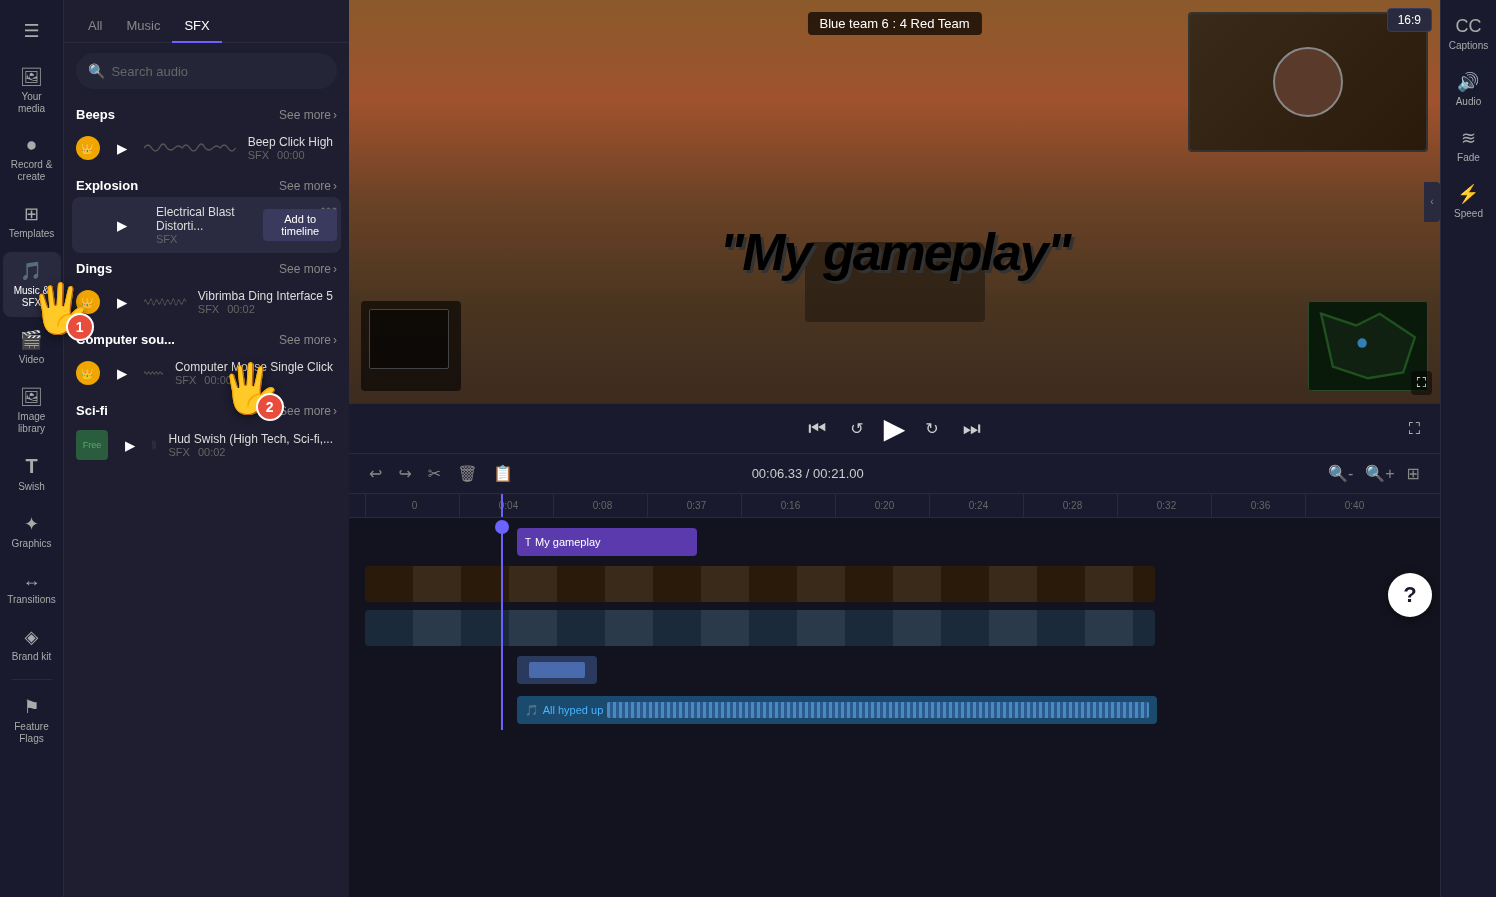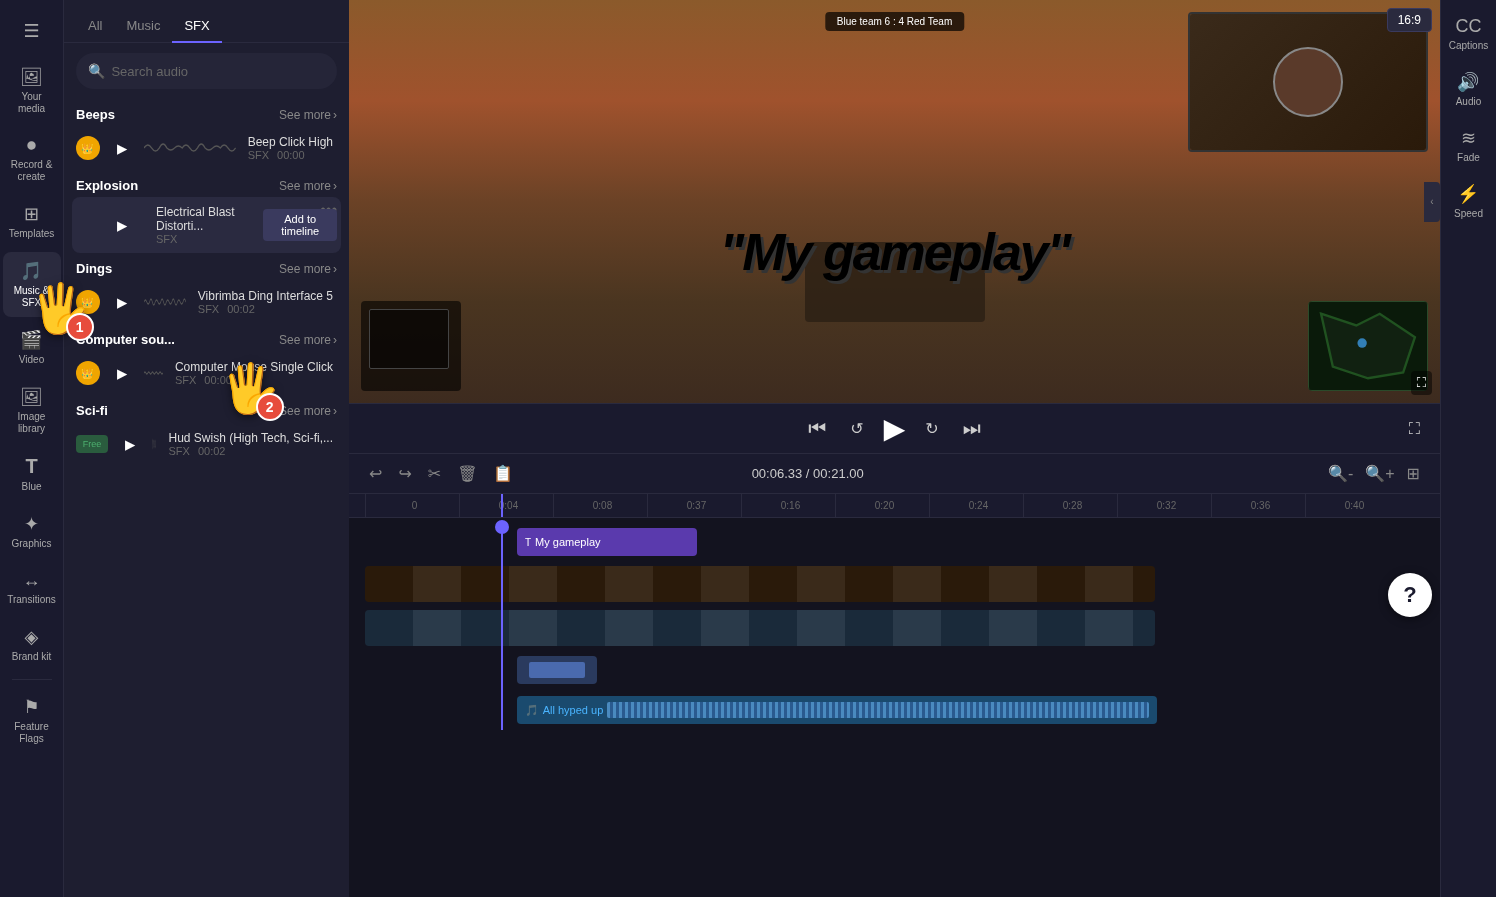--- a/index.html
+++ b/index.html
@@ -105,21 +105,21 @@
       border-radius: 50%;
       background: #f0a500;
       display: flex; align-items: center; justify-content: center;
       font-size: 10px; flex-shrink: 0;
     }
     .audio-item .badge.free {
       background: #2a5c3e;
       color: #4caf6e;
       font-size: 9px;
       border-radius: 4px;
-      width: 32px; height: 18px;
+      width: 32px; height: 30px;
     }
     .play-btn {
       width: 28px; height: 28px;
       background: none;
       border: none;
       color: #fff;
       cursor: pointer;
       display: flex; align-items: center; justify-content: center;
       flex-shrink: 0;
     }
@@ -219,21 +219,21 @@
       letter-spacing: -2px;
     }
     .scoreboard {
       position: absolute;
       top: 12px;
       left: 50%;
       transform: translateX(-50%);
       background: rgba(0,0,0,0.7);
       padding: 4px 12px;
       border-radius: 4px;
-      font-size: 10px;
+      font-size: 13px;
       color: #fff;
     }
     .pip-camera {
       position: absolute;
       top: 12px;
       right: 12px;
       width: 240px;
       height: 140px;
       background: linear-gradient(135deg, #2a1a0a, #3a2a1a);
       border-radius: 4px;
@@ -618,21 +618,21 @@
   <div class="nav-item">
     <div class="nav-icon">🎬</div>
     <div class="nav-label">Video</div>
   </div>
   <div class="nav-item">
     <div class="nav-icon">🖼</div>
     <div class="nav-label">Image<br>library</div>
   </div>
   <div class="nav-item">
     <div class="nav-icon" style="font-size:20px;font-weight:bold">T</div>
-    <div class="nav-label">Blue</div>
+    <div class="nav-label">Swish</div>
   </div>
   <div class="nav-item">
     <div class="nav-icon">✦</div>
     <div class="nav-label">Graphics</div>
   </div>
   <div class="nav-item">
     <div class="nav-icon">↔</div>
     <div class="nav-label">Transitions</div>
   </div>
   <div class="nav-item">

